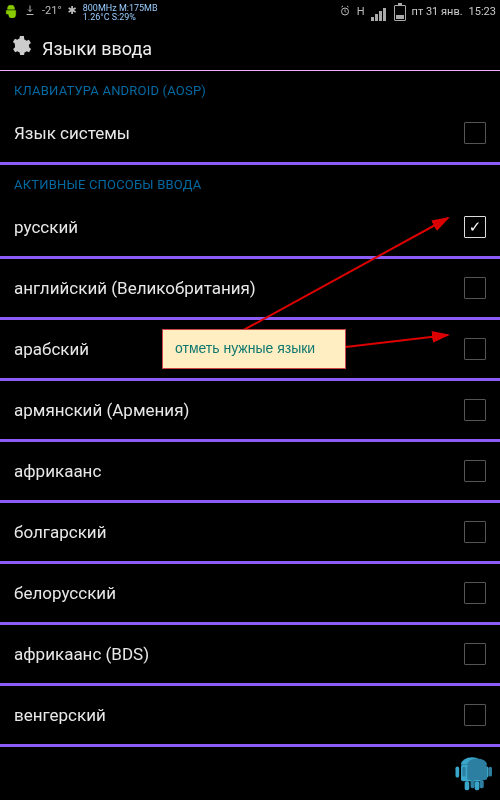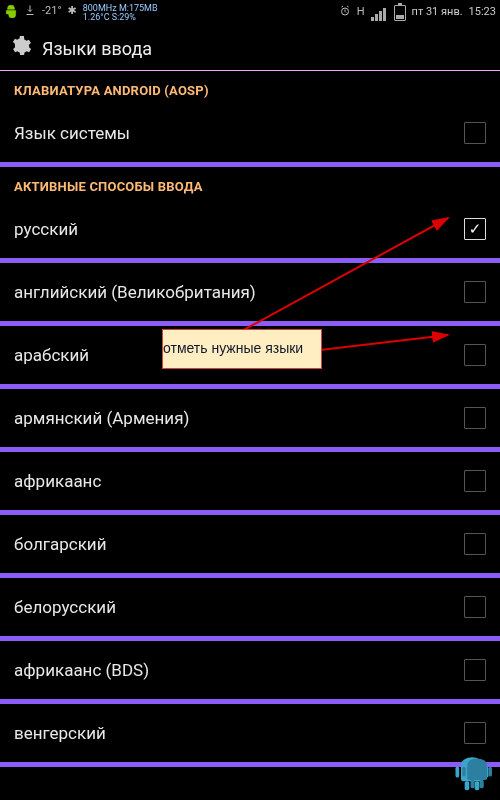--- a/index.html
+++ b/index.html
@@ -19,27 +19,27 @@
   .sigbars{display:inline-flex;align-items:flex-end;gap:1px}
   .sigbars i{width:3px;background:#aaa;display:inline-block}
   .sigbars i:nth-child(1){height:4px}.sigbars i:nth-child(2){height:7px}
   .sigbars i:nth-child(3){height:10px}.sigbars i:nth-child(4){height:13px}
   
   .actionbar{height:44px;display:flex;align-items:center;padding:0 8px;border-bottom:1px solid #f0abfc}
   .gear{margin-right:10px}
   .title{font-size:18px;color:#eee}
   
   .list{}
-  .section-header{font-size:13px;color:#fdba74;font-weight:bold;padding:12px 14px 6px;text-transform:uppercase;letter-spacing:0.2px}
-  .row{display:flex;align-items:center;justify-content:space-between;padding:18px 14px;border-bottom:5px solid #8b5cf6;font-size:17px;color:#e8e8e8}
+  .section-header{font-size:13px;color:#0369a1;font-weight:normal;padding:12px 14px 6px;text-transform:uppercase;letter-spacing:0.2px}
+  .row{display:flex;align-items:center;justify-content:space-between;padding:18px 14px;border-bottom:3px solid #8b5cf6;font-size:17px;color:#e8e8e8}
   .chk{width:20px;height:20px;border:1px solid #555;border-radius:1px;display:flex;align-items:center;justify-content:center;flex:0 0 20px;margin-left:12px}
   .chk.checked{border-color:#ddd}
   .chk.checked::after{content:"✓";color:#fff;font-size:15px;line-height:1}
   
-  .anno-box{position:absolute;left:162px;top:329px;width:158px;background:#ffeec2;border:1px solid #c44;padding:10px 0;color:#0f172a;font-size:14px;font-family:Arial,sans-serif;line-height:1.25}
+  .anno-box{position:absolute;left:162px;top:329px;width:158px;background:#ffeec2;border:1px solid #c44;padding:10px 12px;color:#0f766e;font-size:14px;font-family:Arial,sans-serif;line-height:1.25}
   .arrow{position:absolute;pointer-events:none}
   
   .droids{position:absolute;right:6px;bottom:6px;display:flex;gap:-2px}
   
 </style>
 </head>
 <body>
 
 <div class="device">
 

